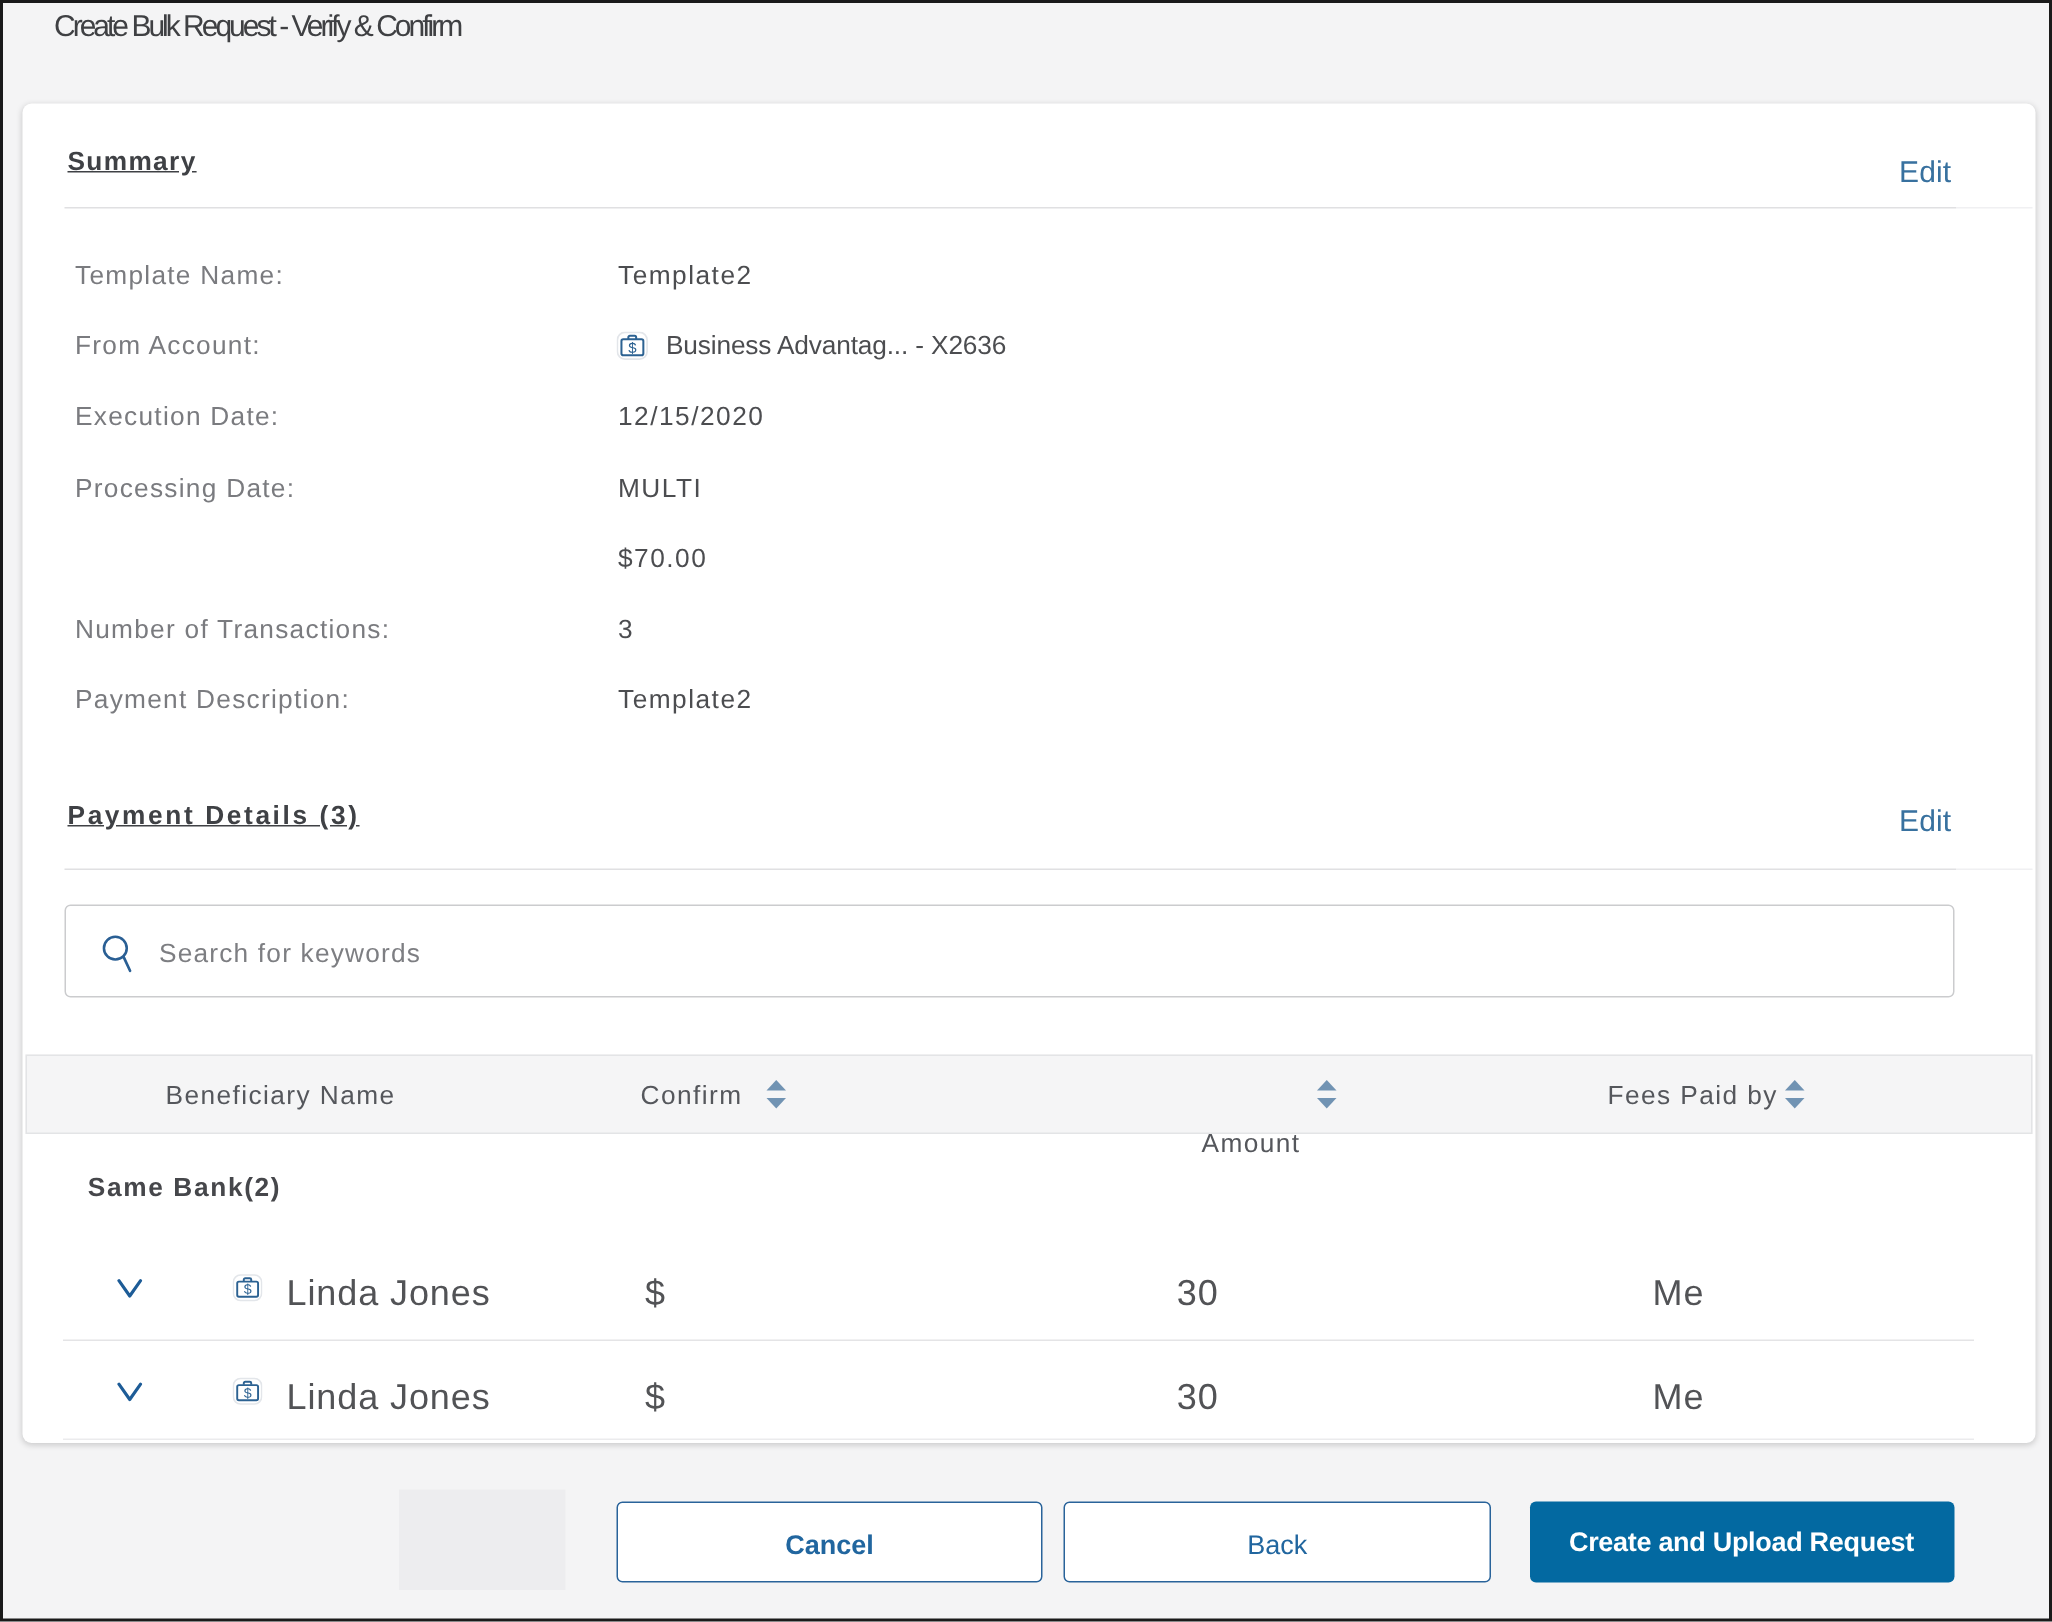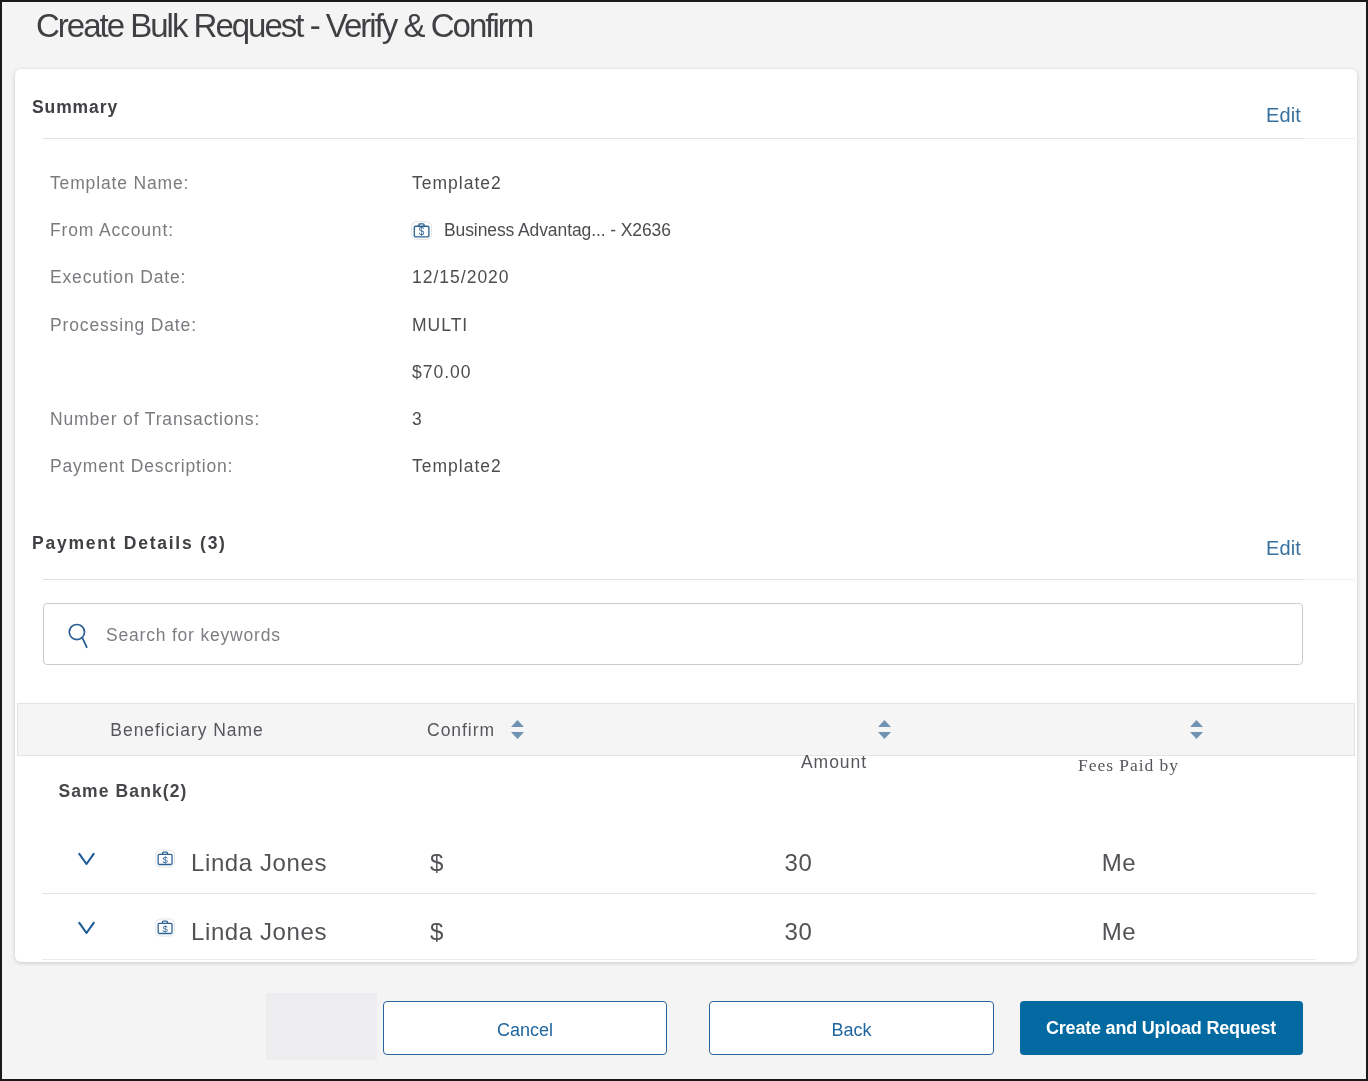--- a/index.html
+++ b/index.html
@@ -6,28 +6,28 @@
   html,body { width:1368px; height:1081px; }
   body {
     font-family:"Liberation Sans", sans-serif;
     background:#f4f4f5;
     border:2px solid #1a1a1a;
     position:relative;
     overflow:hidden;
   }
   .title {
     position:absolute; left:34px; top:5px;
-    font-size:33px; color:#3f4043; letter-spacing:-2.0px;
+    font-size:20px; color:#3f4043; letter-spacing:-2.0px;
   }
   .card {
     position:absolute; left:13px; top:67px; width:1342px; height:893px;
     background:#ffffff; border-radius:6px;
     box-shadow:0 1px 4px rgba(0,0,0,0.18);
   }
-  .sechead { position:absolute; left:17px; font-size:17.5px; font-weight:bold; color:#3f4145; letter-spacing:0.3px; }
+  .sechead { position:absolute; left:30px; font-size:17.5px; font-weight:bold; color:#3f4145; letter-spacing:0.3px;text-decoration:underline; }
   .edit { position:absolute; left:1251px; font-size:20px; color:#38719f; letter-spacing:0.1px; }
   .hline { position:absolute; height:1px; background:#e0e0e2; }
   .lbl { position:absolute; left:35px; font-size:17.5px; color:#7a7b7f; letter-spacing:0.85px; }
   .val { position:absolute; left:397px; font-size:17.5px; color:#4c4d50; letter-spacing:1.0px; }
   .search {
     position:absolute; left:28px; top:534px; width:1260px; height:62px;
     border:1px solid #cbccce; border-radius:4px; background:#fff;
   }
   .placeholder { position:absolute; left:91px; top:556px; font-size:17.5px; color:#7d7e82; letter-spacing:0.8px; }
   .thead {
@@ -87,21 +87,21 @@
     <svg style="left:53px; top:553.5px;" width="22" height="26" viewBox="0 0 22 26">
       <circle cx="8.9" cy="9.1" r="7.6" fill="none" stroke="#2a5f94" stroke-width="1.7"></circle>
       <line x1="14.4" y1="14.9" x2="18.7" y2="24.2" stroke="#2a5f94" stroke-width="1.8" stroke-linecap="round"></line>
     </svg>
     <div class="placeholder">Search for keywords</div>
 
     <div class="thead"></div>
     <div class="th" style="left:172px; top:651px;">Beneficiary Name</div>
     <div class="th" style="left:446px; top:651px;">Confirm</div>
     <div class="th" style="left:819px; top:683px;">Amount</div>
-    <div class="th" style="left:1113.5px; top:686px;font-family:Liberation Serif, serif;">Fees Paid by</div>
+    <div class="th" style="left:1113.5px; top:651px;">Fees Paid by</div>
 
     <svg style="left:495px; top:650px;" width="15" height="21" viewBox="0 0 15 21">
       <path d="M7.5 1 L14 8 H1 Z" fill="#7193b3"></path>
       <path d="M7.5 20 L1 13 H14 Z" fill="#7193b3"></path>
     </svg>
     <svg style="left:862px; top:650px;" width="15" height="21" viewBox="0 0 15 21">
       <path d="M7.5 1 L14 8 H1 Z" fill="#7193b3"></path>
       <path d="M7.5 20 L1 13 H14 Z" fill="#7193b3"></path>
     </svg>
     <svg style="left:1174px; top:650px;" width="15" height="21" viewBox="0 0 15 21">
@@ -136,15 +136,15 @@
       <text x="10.6" y="14" font-size="10" fill="#2c6292" text-anchor="middle" font-family="Liberation Sans">$</text>
     </svg>
     <div class="cell" style="top:849px; transform:none; left:176px;">Linda Jones</div>
     <div class="cell" style="left:422px; top:849px;">$</div>
     <div class="cell" style="left:783.5px; top:849px;">30</div>
     <div class="cell" style="left:1104px; top:849px;">Me</div>
     <div class="hline" style="left:27px; top:890px; width:1274px; background:#ebebed;"></div>
   </div>
 
   <div class="grayrect"></div>
-  <div class="btn btn-outline" style="left:381px; width:284px;">Cancel</div>
+  <div class="btn btn-outline" style="left:409px; width:284px;font-weight:bold;">Cancel</div>
   <div class="btn btn-outline" style="left:707px; width:285px;">Back</div>
   <div class="btn btn-navy" style="left:1017.5px; width:283px;">Create and Upload Request</div>
 
 </body></html>

